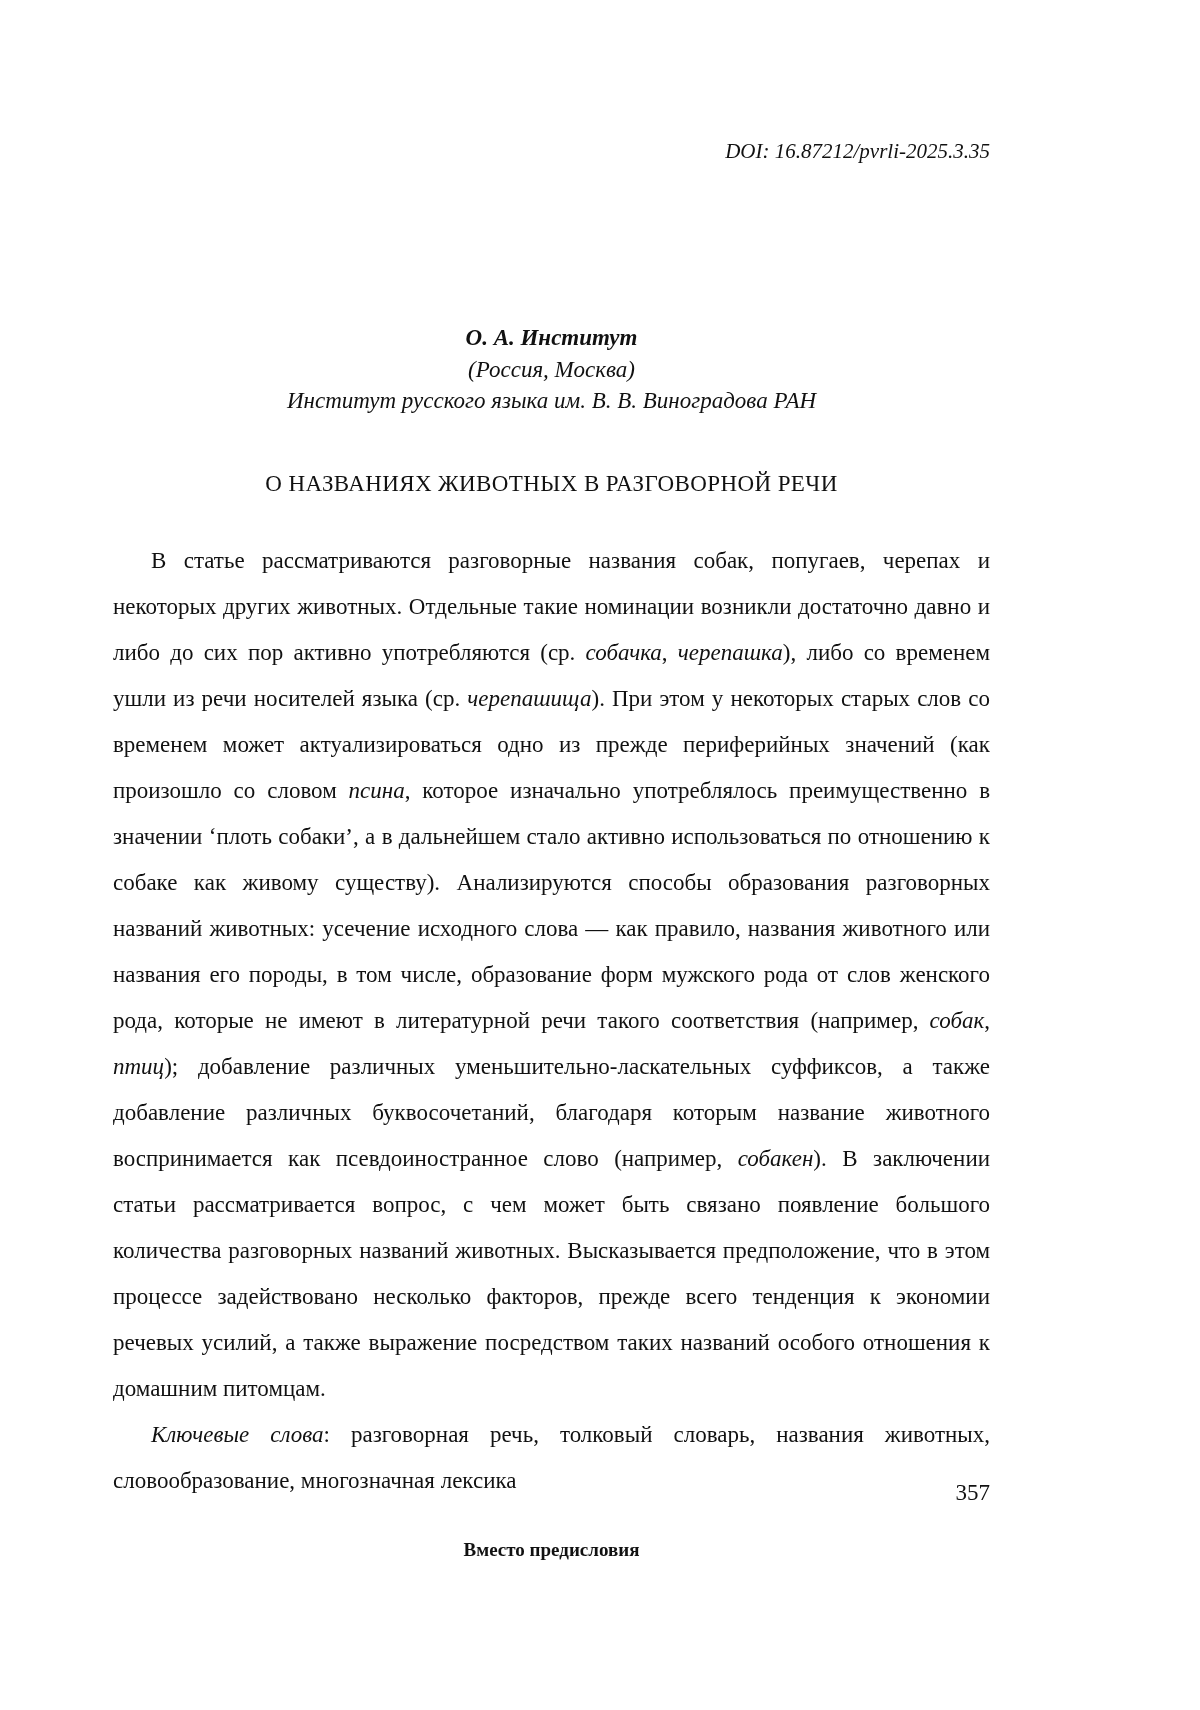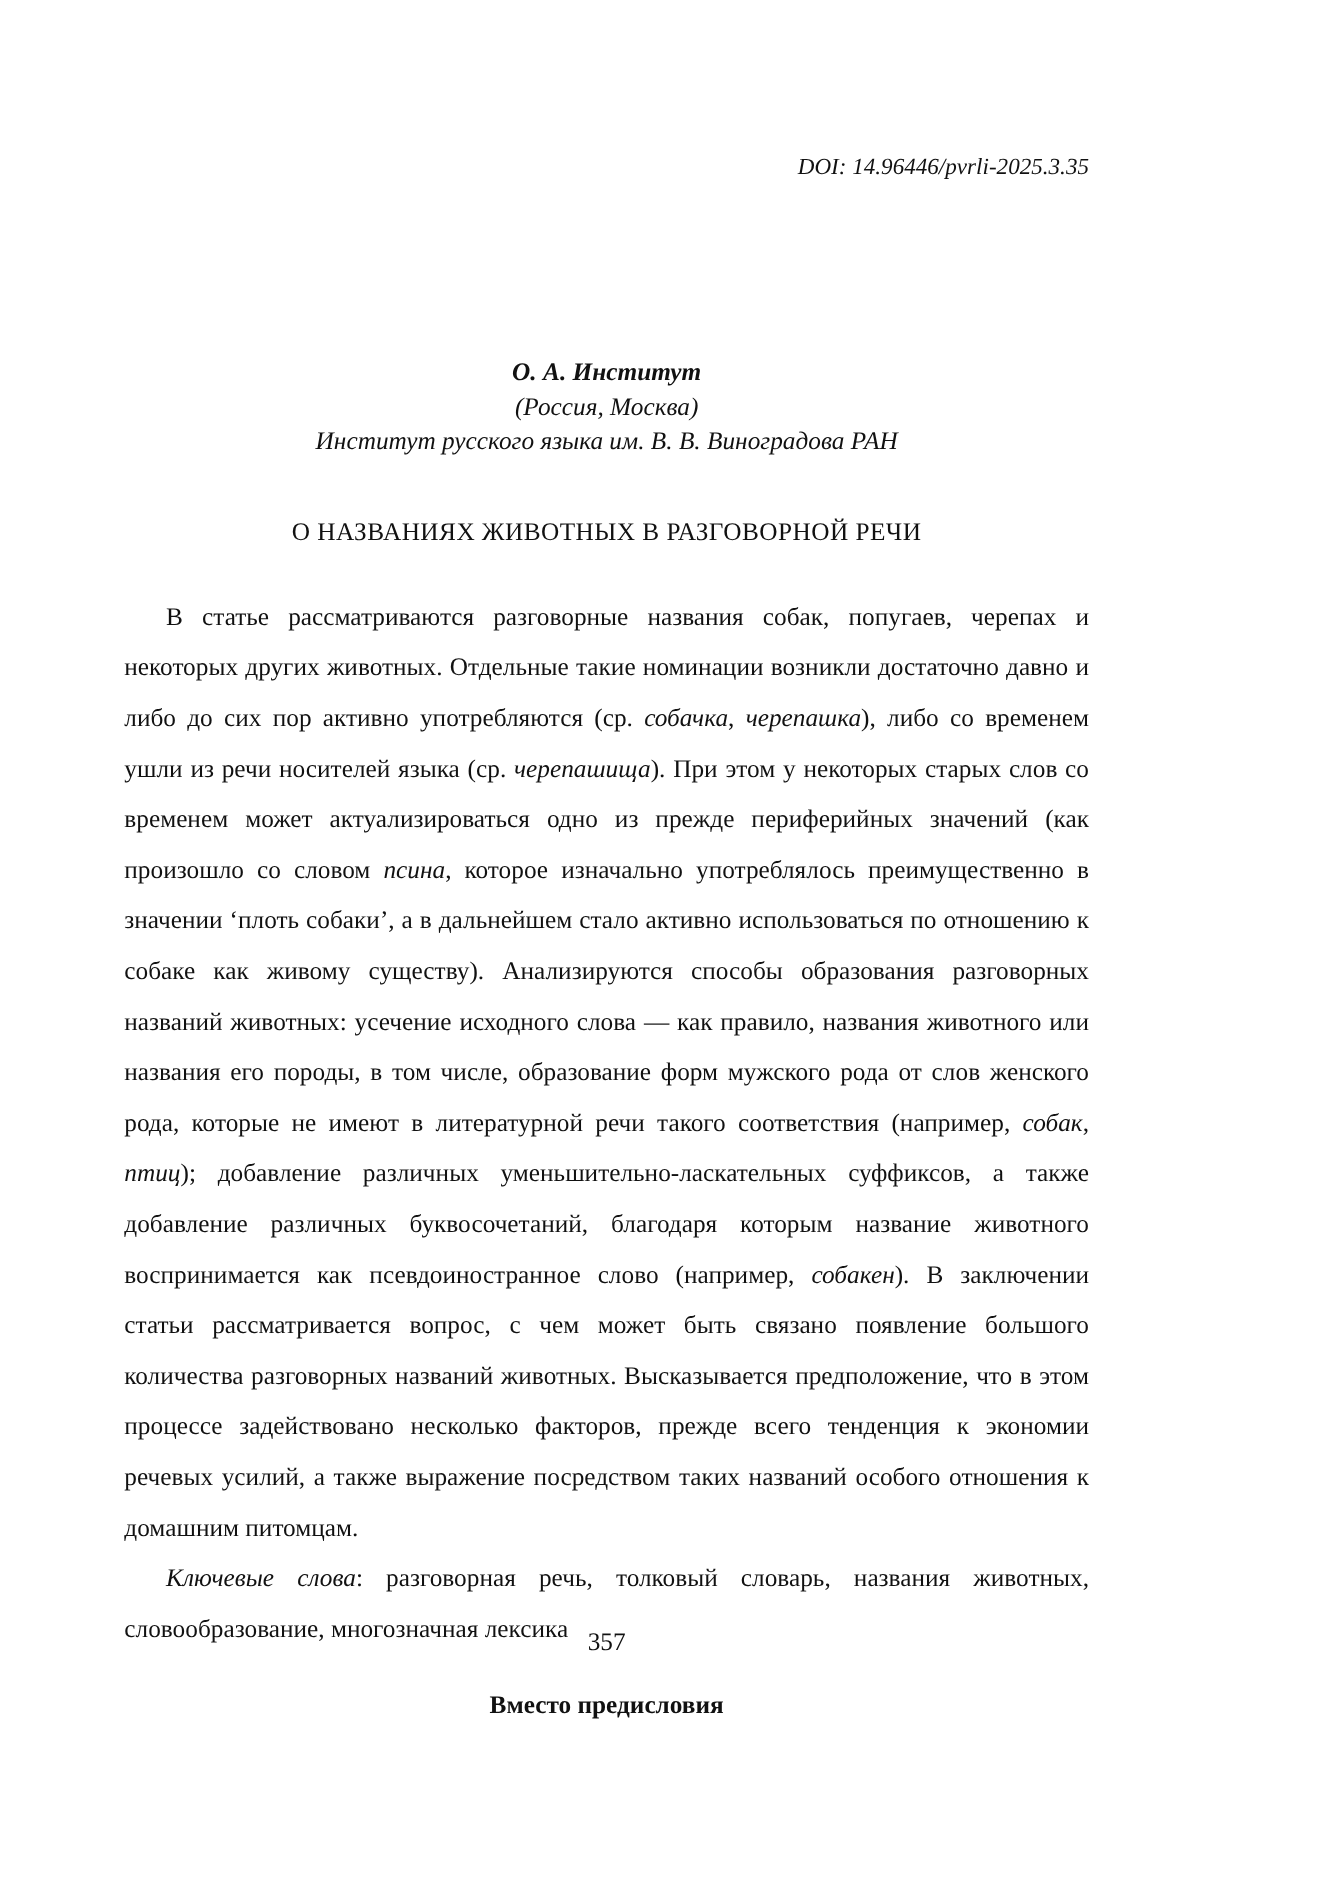--- a/index.html
+++ b/index.html
@@ -54,44 +54,44 @@
   }
   .abstract {
     margin-top: 38px !important;
   }
   .keywords .kw-label i,
   .keywords i {
   }
   .section-heading {
     margin: 29px 0 0 0;
     text-align: center;
-    font-size: 23px;
+    font-size: 19px;
     font-weight: bold;
     line-height: 33px;
   }
   .intro {
     margin-top: 29px !important;
   }
   .page-number {
     position: absolute;
     top: 1478px;
     left: 113px;
     width: 877px;
-    text-align: center;
+    text-align: right;
     font-size: 23px;
     line-height: 30px;
   }
   i, .italic { font-style: italic; }
 </style>
 </head>
 <body>
 
 <div class="content">
 
-  <div class="doi">DOI: 14.96446/pvrli-2025.3.35</div>
+  <div class="doi">DOI: 16.87212/pvrli-2025.3.35</div>
 
   <div class="author-block">
     <div class="author-name">О. А. Институт</div>
     <div>(Россия, Москва)</div>
     <div>Институт русского языка им. В. В. Виноградова РАН</div>
   </div>
 
   <h1 class="paper-title">О НАЗВАНИЯХ ЖИВОТНЫХ В РАЗГОВОРНОЙ РЕЧИ</h1>
 
   <p class="body-par abstract"><span>В статье рассматриваются разговорные названия собак, попугаев, черепах и некоторых других животных. Отдельные такие номинации возникли достаточно давно и либо до сих пор активно употребляются (ср. </span><i>собачка</i><span>, </span><i>черепашка</i><span>), либо со временем ушли из речи носителей языка (ср. </span><i>черепашища</i><span>). При этом у некоторых старых слов со временем может актуализироваться одно из прежде периферийных значений (как произошло со словом </span><i>псина</i><span>, которое изначально употреблялось преимущественно в значении ‘плоть собаки’, а в дальнейшем стало активно использоваться по отношению к собаке как живому существу). Анализируются способы образования разговорных названий животных: усечение исходного слова — как правило, названия животного или названия его породы, в том числе, образование форм мужского рода от слов женского рода, которые не имеют в литературной речи такого соответствия (например, </span><i>собак</i><span>, </span><i>птиц</i><span>); добавление различных уменьшительно-ласкательных суффиксов, а также добавление различных буквосочетаний, благодаря которым название животного воспринимается как псевдоиностранное слово (например, </span><i>собакен</i><span>). В заключении статьи рассматривается вопрос, с чем может быть связано появление большого количества разговорных названий животных. Высказывается предположение, что в этом процессе задействовано несколько факторов, прежде всего тенденция к экономии речевых усилий, а также выражение посредством таких названий особого отношения к домашним питомцам.</span></p>

